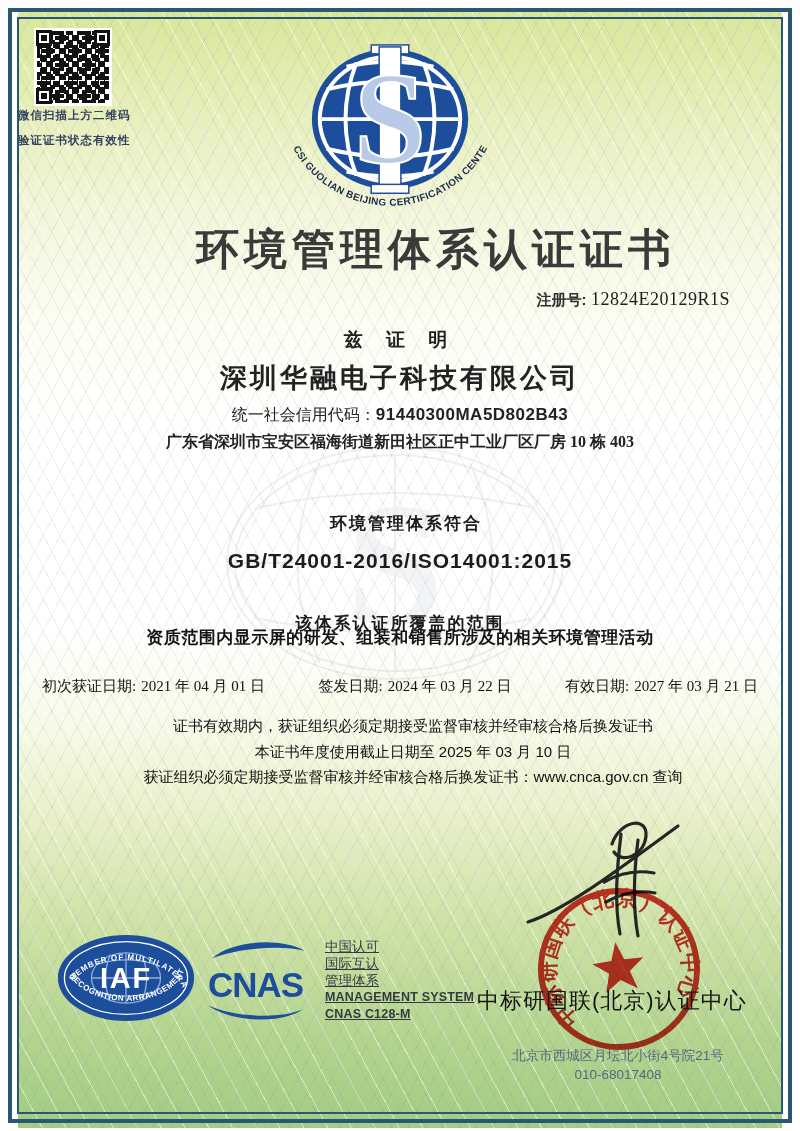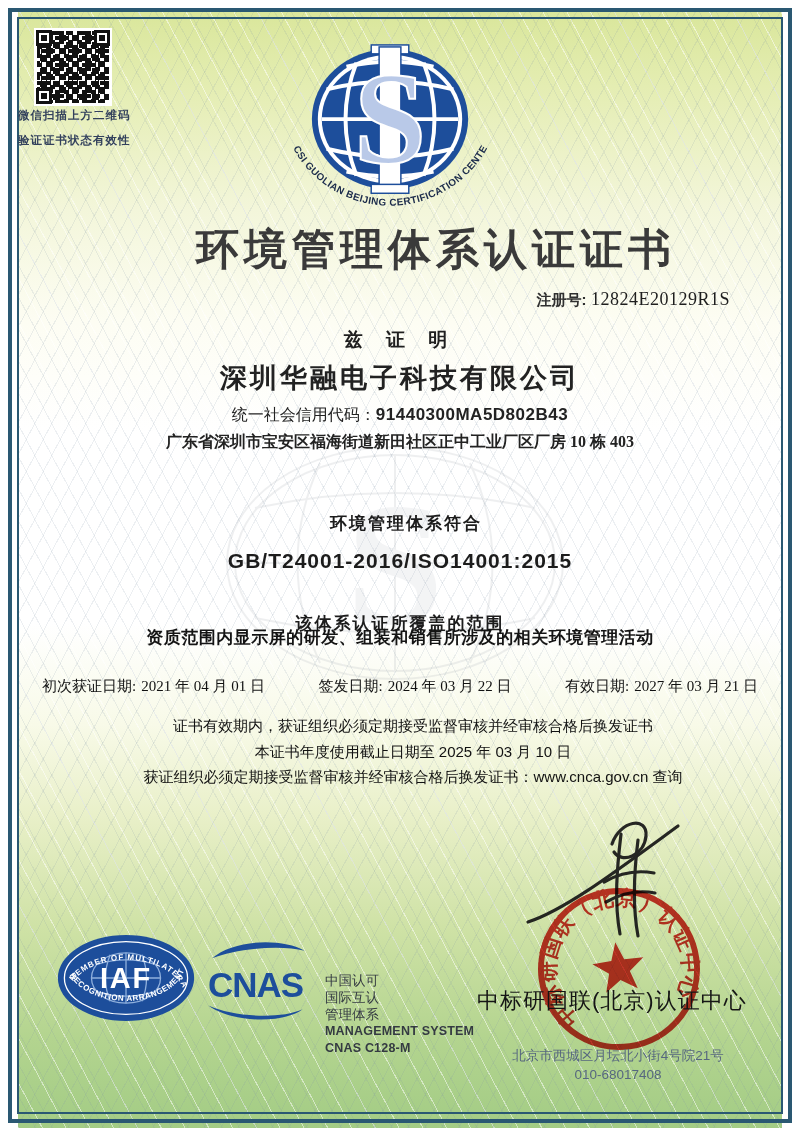--- a/index.html
+++ b/index.html
@@ -46,21 +46,21 @@
   .scopehead{top:592px;font-size:17px;font-weight:700;color:#1c1c1c;letter-spacing:2px;margin-top:20px;}
   .scope{top:626px;font-size:17px;font-weight:700;color:#141414;letter-spacing:.5px;font-family:Liberation Mono, monospace;}
   .dates{top:677px;left:0;width:100%;display:flex;justify-content:space-between;box-sizing:border-box;
          padding:0 42px;font-family:"Liberation Serif","DejaVu Serif",serif;font-size:15px;color:#111;}
   .dates .dval{margin-left:5px;}
   .note{font-family:Liberation Sans, sans-serif;font-size:15px;color:#111;padding-left:13px;}
   .n1{top:717px}.n2{top:743px}.n3{top:768px}
   
   .iaf{left:56px;top:933px;width:140px;height:90px;}
   .cnas{left:197px;top:936px;width:118px;height:90px;}
-  .cnas-text{left:325px;top:972px;color:#343a42;line-height:17px;font-size:13.5px;}
+  .cnas-text{left:325px;top:938px;color:#343a42;line-height:17px;font-size:13.5px;text-decoration:underline;}
   .cnas-text .en{font-weight:700;font-size:12.5px;letter-spacing:.2px;}
   .issuer-name{left:477px;top:986px;font-size:22px;color:#151515;letter-spacing:1px;font-weight:500;}
   .issuer-addr{left:468px;top:1046px;width:300px;text-align:center;
                font-size:13.5px;font-weight:400;color:var(--footer-text-blue,#56677f);line-height:19px;}
   .sig{left:520px;top:810px;width:190px;height:140px;}
   .stamp{left:534px;top:884px;width:170px;height:170px;transform:rotate(-8deg);opacity:.92;mix-blend-mode:multiply;}
   .wm{left:200px;top:438px;width:390px;height:250px;opacity:.16;}
   .logo{left:274px;top:40px;width:232px;height:178px;}
 </style>
 </head>

